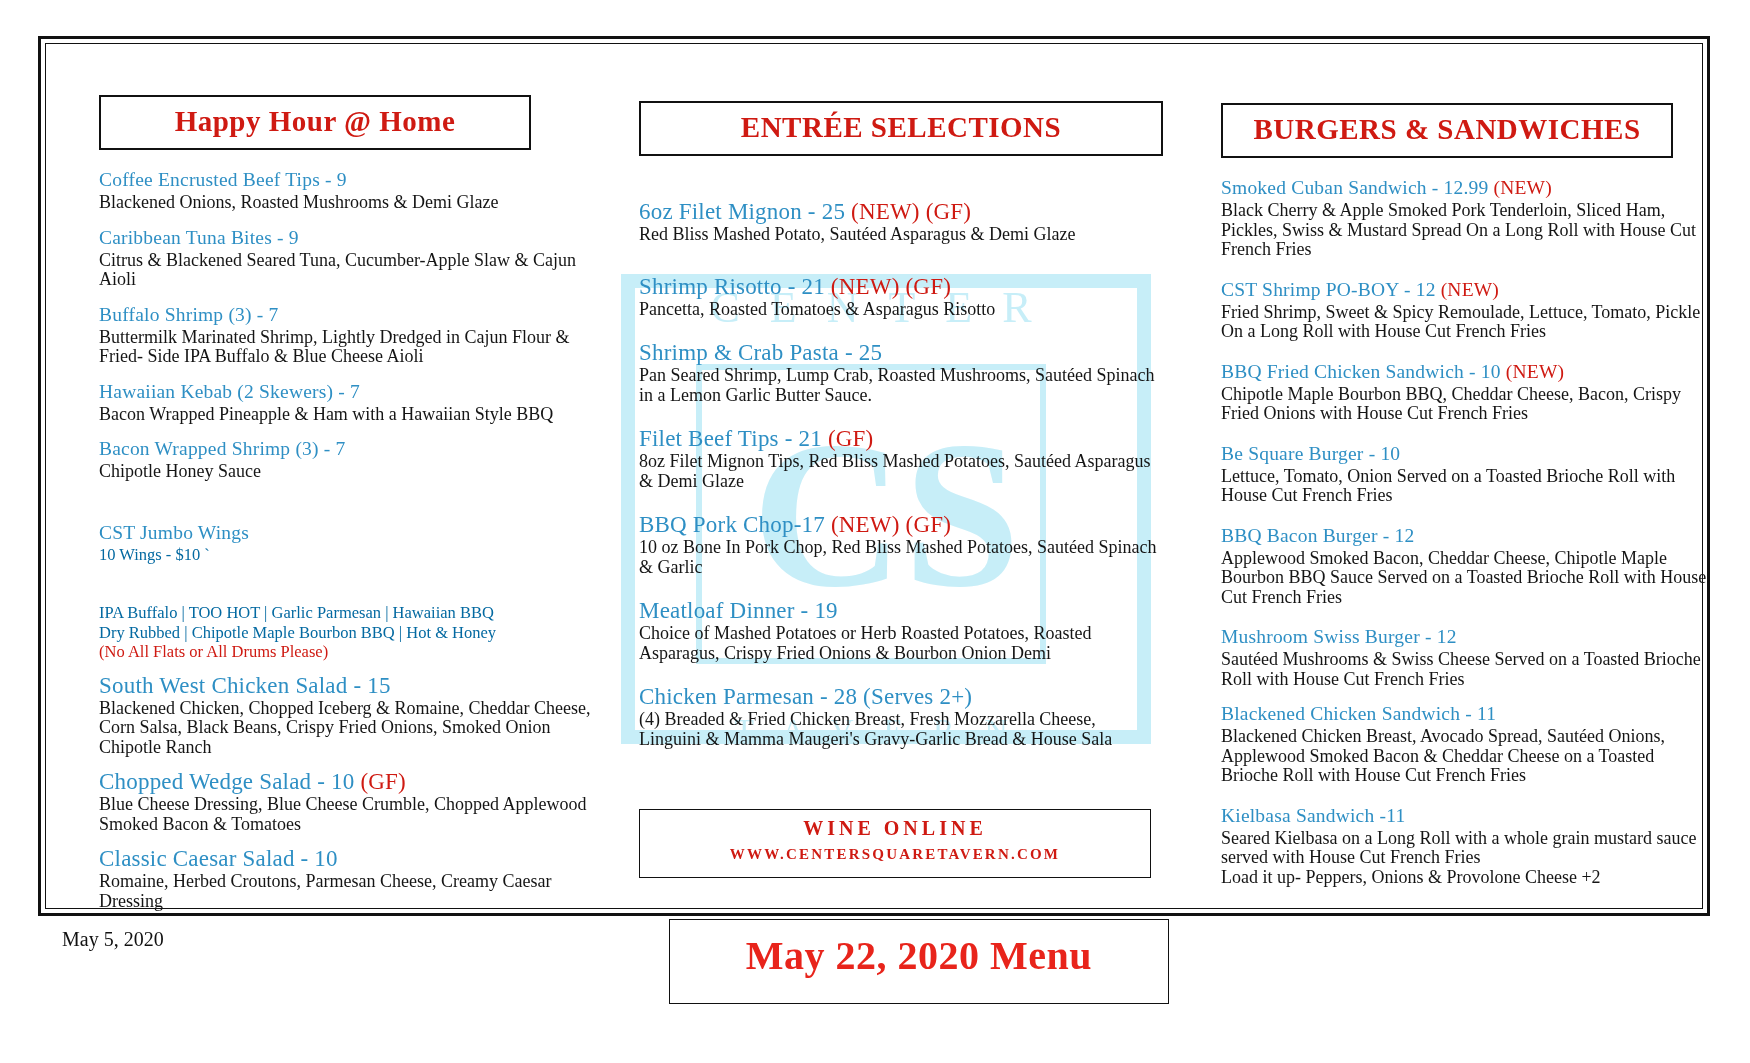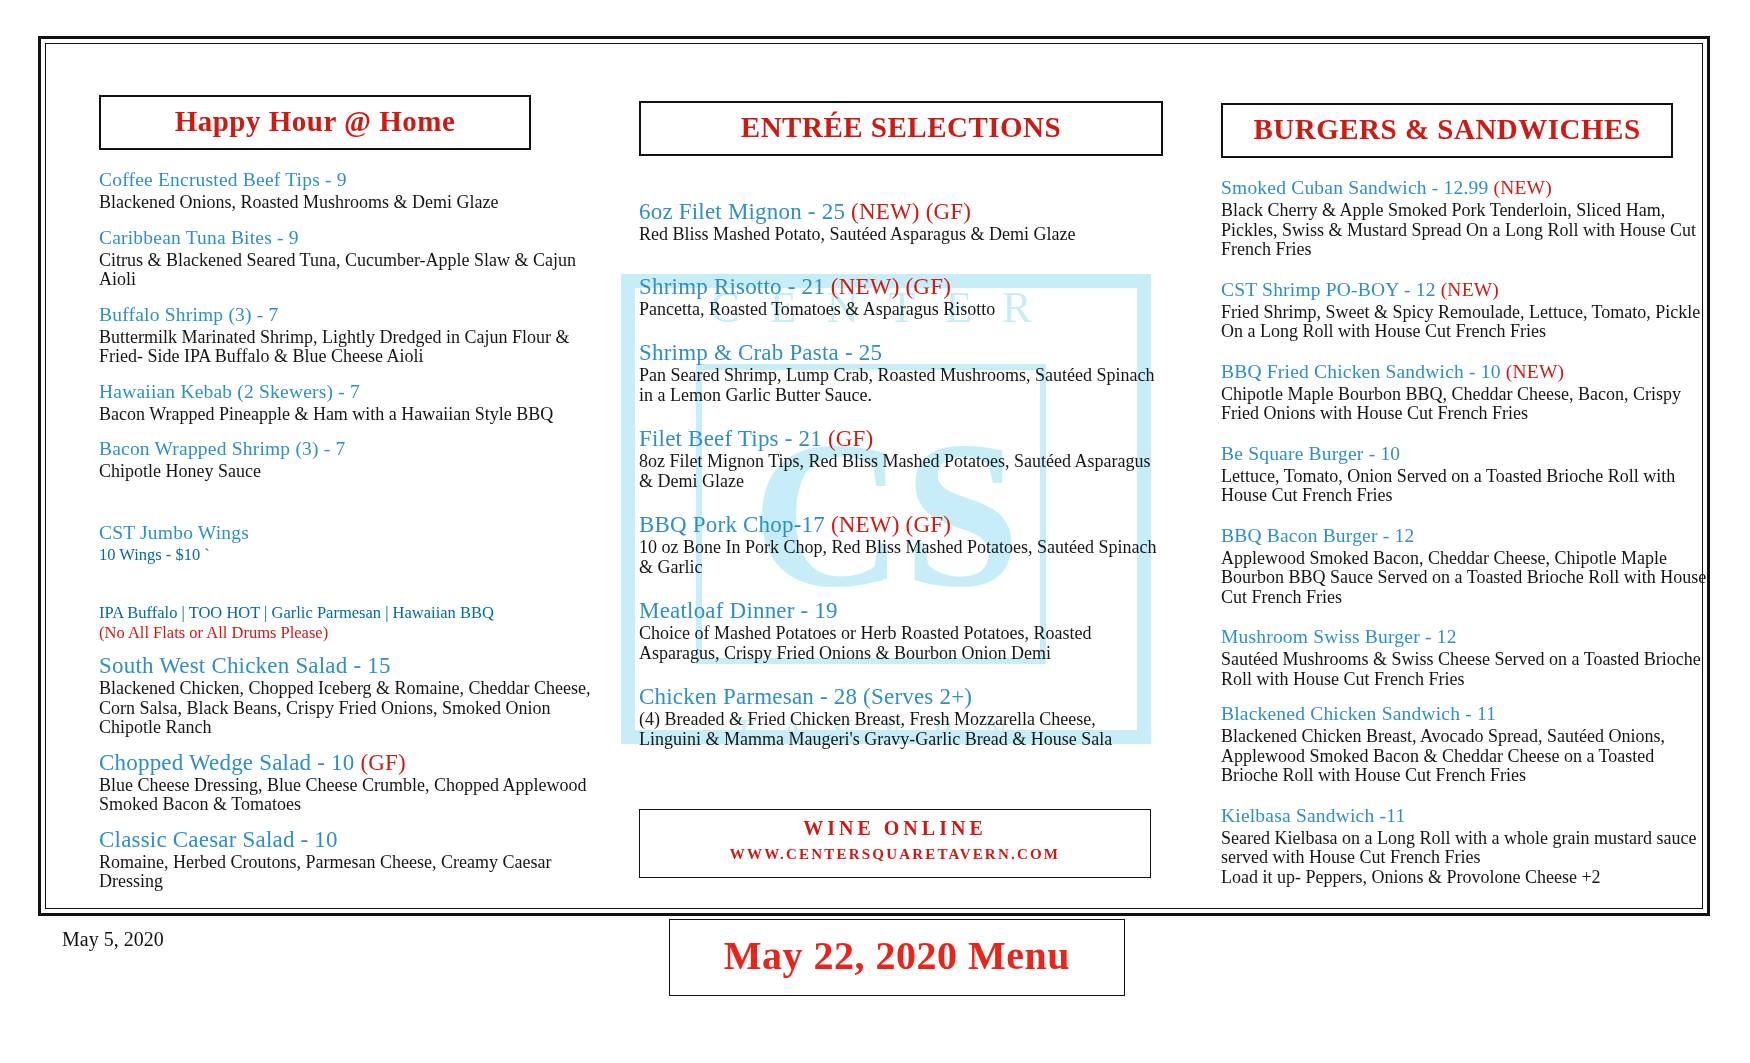--- a/index.html
+++ b/index.html
@@ -166,25 +166,25 @@
     color: #cf1a12;
     font-size: 15px;
     letter-spacing: 2.2px;
     font-weight: bold;
     margin-top: 6px;
   }
   .date-box {
     position: absolute;
     left: 628px;
     top: 880px;
-    width: 456px;
+    width: 500px;
     border: 1px solid #111111;
     box-sizing: border-box;
     text-align: center;
-    padding: 12px 4px 16px 4px;
+    padding: 12px 4px 24px 4px;
     z-index: 4;
   }
   .date-text {
     color: #e8241b;
     font-size: 40px;
     font-weight: bold;
     letter-spacing: 0.5px;
   }
   .footer-date {
     position: absolute;
@@ -240,20 +240,21 @@
       <div class="spacer-lg"></div>
 
       <div class="item">
         <div class="item-name">CST Jumbo Wings</div>
         <div class="plain">10 Wings - $10 `</div>
       </div>
 
       <div class="spacer-lg"></div>
 
       <div class="plain">IPA Buffalo | TOO HOT | Garlic Parmesan | Hawaiian BBQ</div>
+      <div class="plain">Dry Rubbed | Chipotle Maple Bourbon BBQ | Hot &amp; Honey</div>
       <div class="note-red">(No All Flats or All Drums Please)</div>
 
       <div class="spacer-sm"></div>
 
       <div class="item">
         <div class="item-name big">South West Chicken Salad - 15</div>
         <div class="item-desc">Blackened Chicken, Chopped Iceberg &amp; Romaine, Cheddar Cheese, Corn Salsa, Black Beans, Crispy Fried Onions, Smoked Onion Chipotle Ranch</div>
       </div>
       <div class="item">
         <div class="item-name big"><span>Chopped Wedge Salad - 10 </span><span class="tag-gf">(GF)</span></div>

